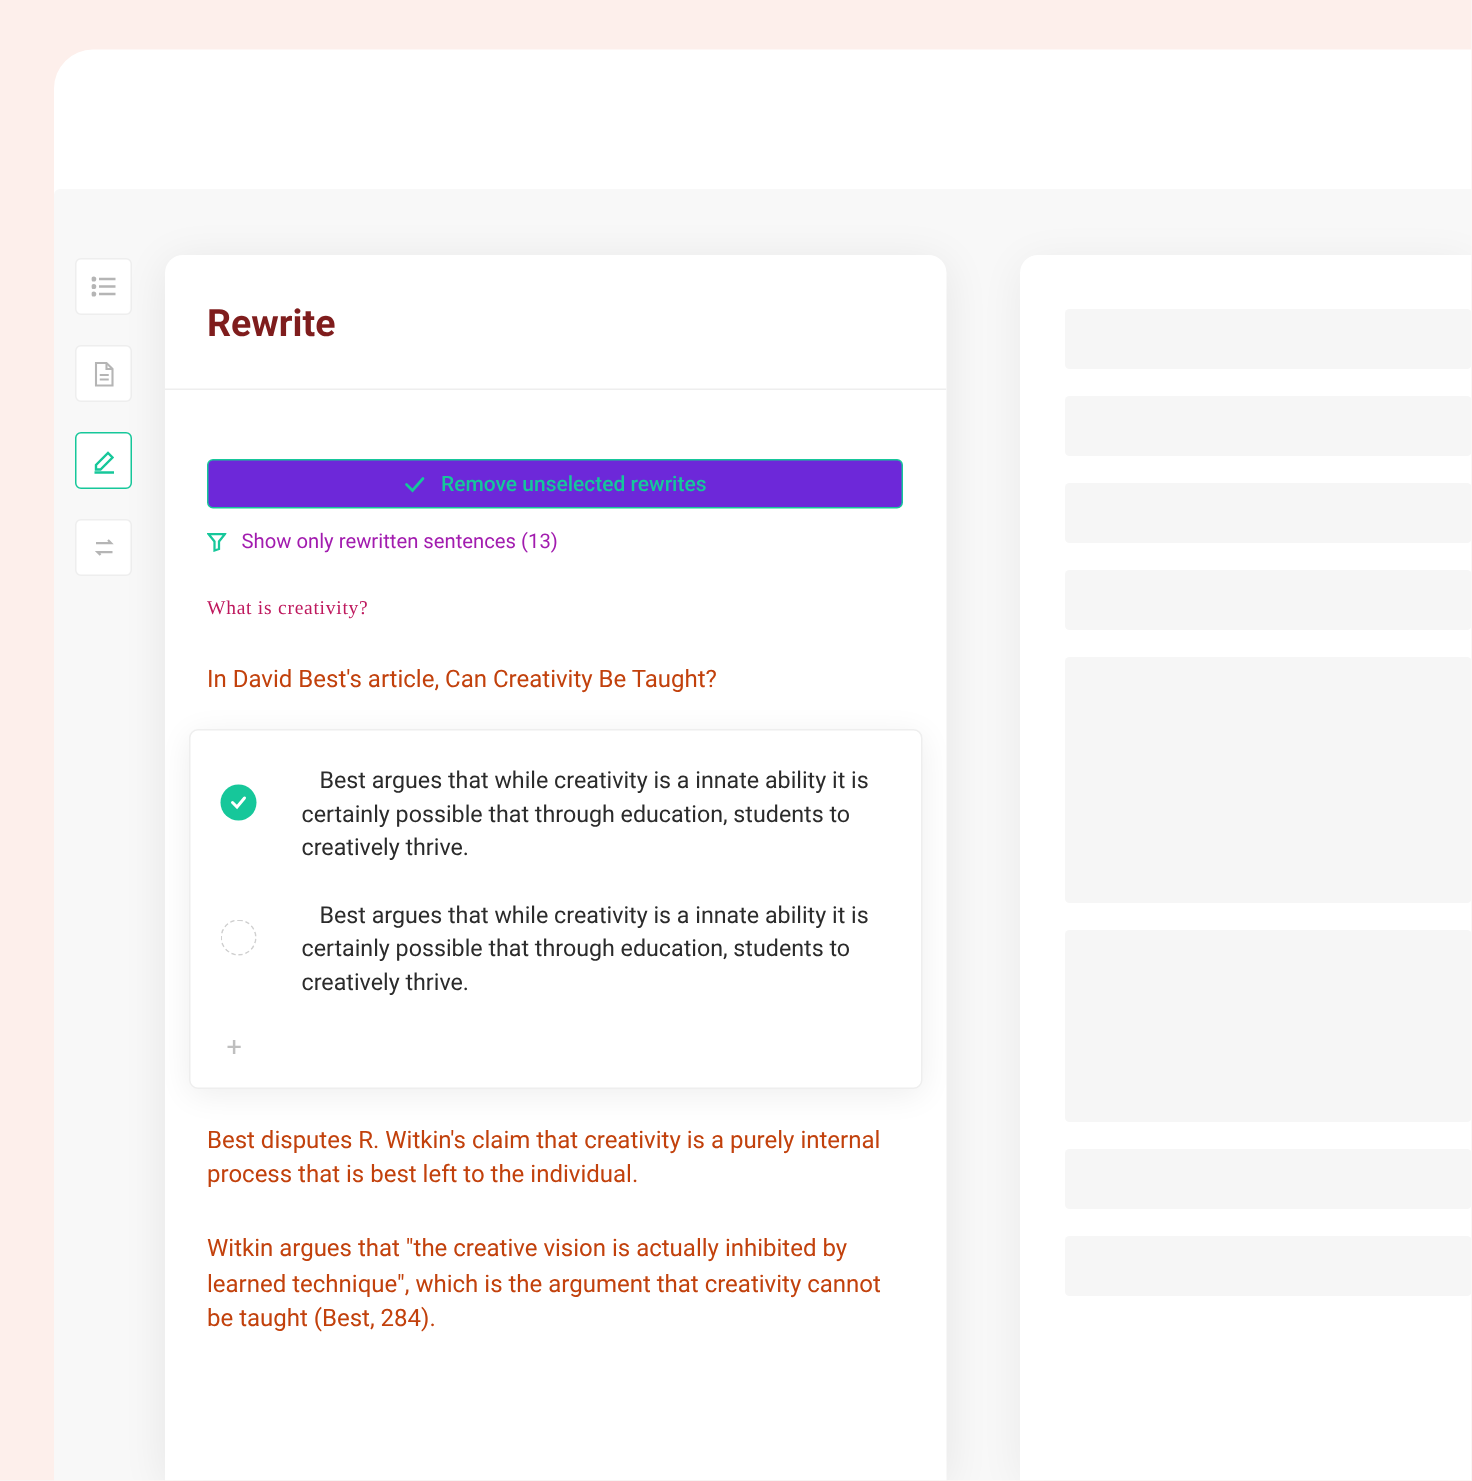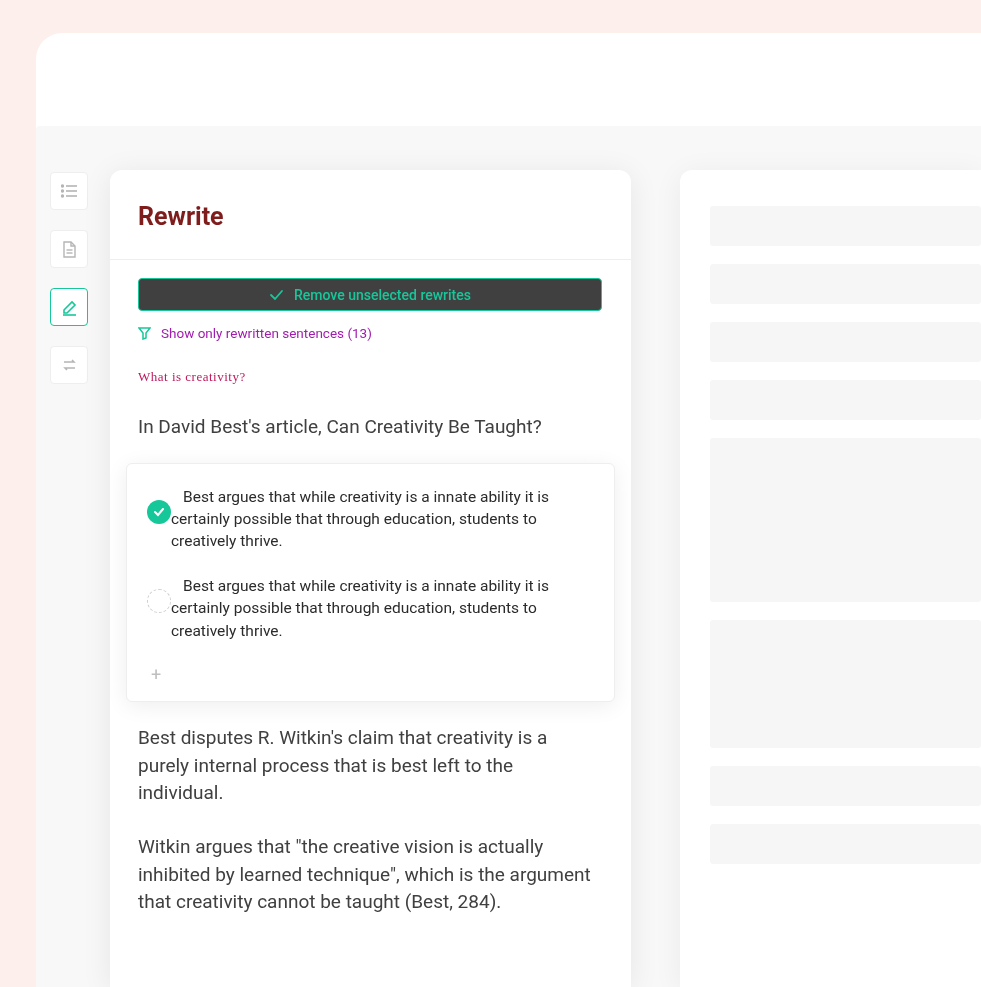--- a/index.html
+++ b/index.html
@@ -76,29 +76,30 @@
     color: #7f1d1d;
   }
   .panel-actions {
     padding: 18px 28px 0 28px;
   }
   .remove-btn {
     width: 464px;
     height: 33px;
     border: 1.5px solid #16c79a;
     border-radius: 4px;
-    background: #404040;
+    background: #6d28d9;
     color: #16c79a;
     font-size: 14px;
     font-weight: 500;
     display: flex;
     align-items: center;
     justify-content: center;
     gap: 10px;
     cursor: pointer;
+    margin-top: 28px;
   }
   .remove-btn svg { stroke: #16c79a; }
   .show-only {
     display: flex;
     align-items: center;
     gap: 10px;
     color: #a21caf;
     font-size: 13.5px;
     margin-top: 14px;
     cursor: pointer;
@@ -109,37 +110,37 @@
     padding: 28px 28px 0 28px;
   }
   .question {
     font-family: Liberation Serif, serif;
     font-size: 13px;
     letter-spacing: 0.5px;
     color: #be185d;
     margin-bottom: 28px;
   }
   .para {
-    font-size: 19px;
+    font-size: 16px;
     line-height: 1.45;
-    color: #404040;
+    color: #c2410c;
     margin-bottom: 26px;
   }
   
   .options-card {
     border: 1px solid #eee;
     border-radius: 6px;
     padding: 22px 20px 12px 20px;
     margin: -4px -12px 22px -12px;
     box-shadow: 0 4px 22px rgba(0,0,0,0.07);
     background: #fff;
   }
   .option-row {
     display: flex;
-    gap: 0;
+    gap: 30px;
     margin-bottom: 22px;
     cursor: pointer;
   }
   .option-circle {
     flex: 0 0 24px;
     width: 24px;
     height: 24px;
     border-radius: 50%;
     margin-top: 14px;
     display: flex;

